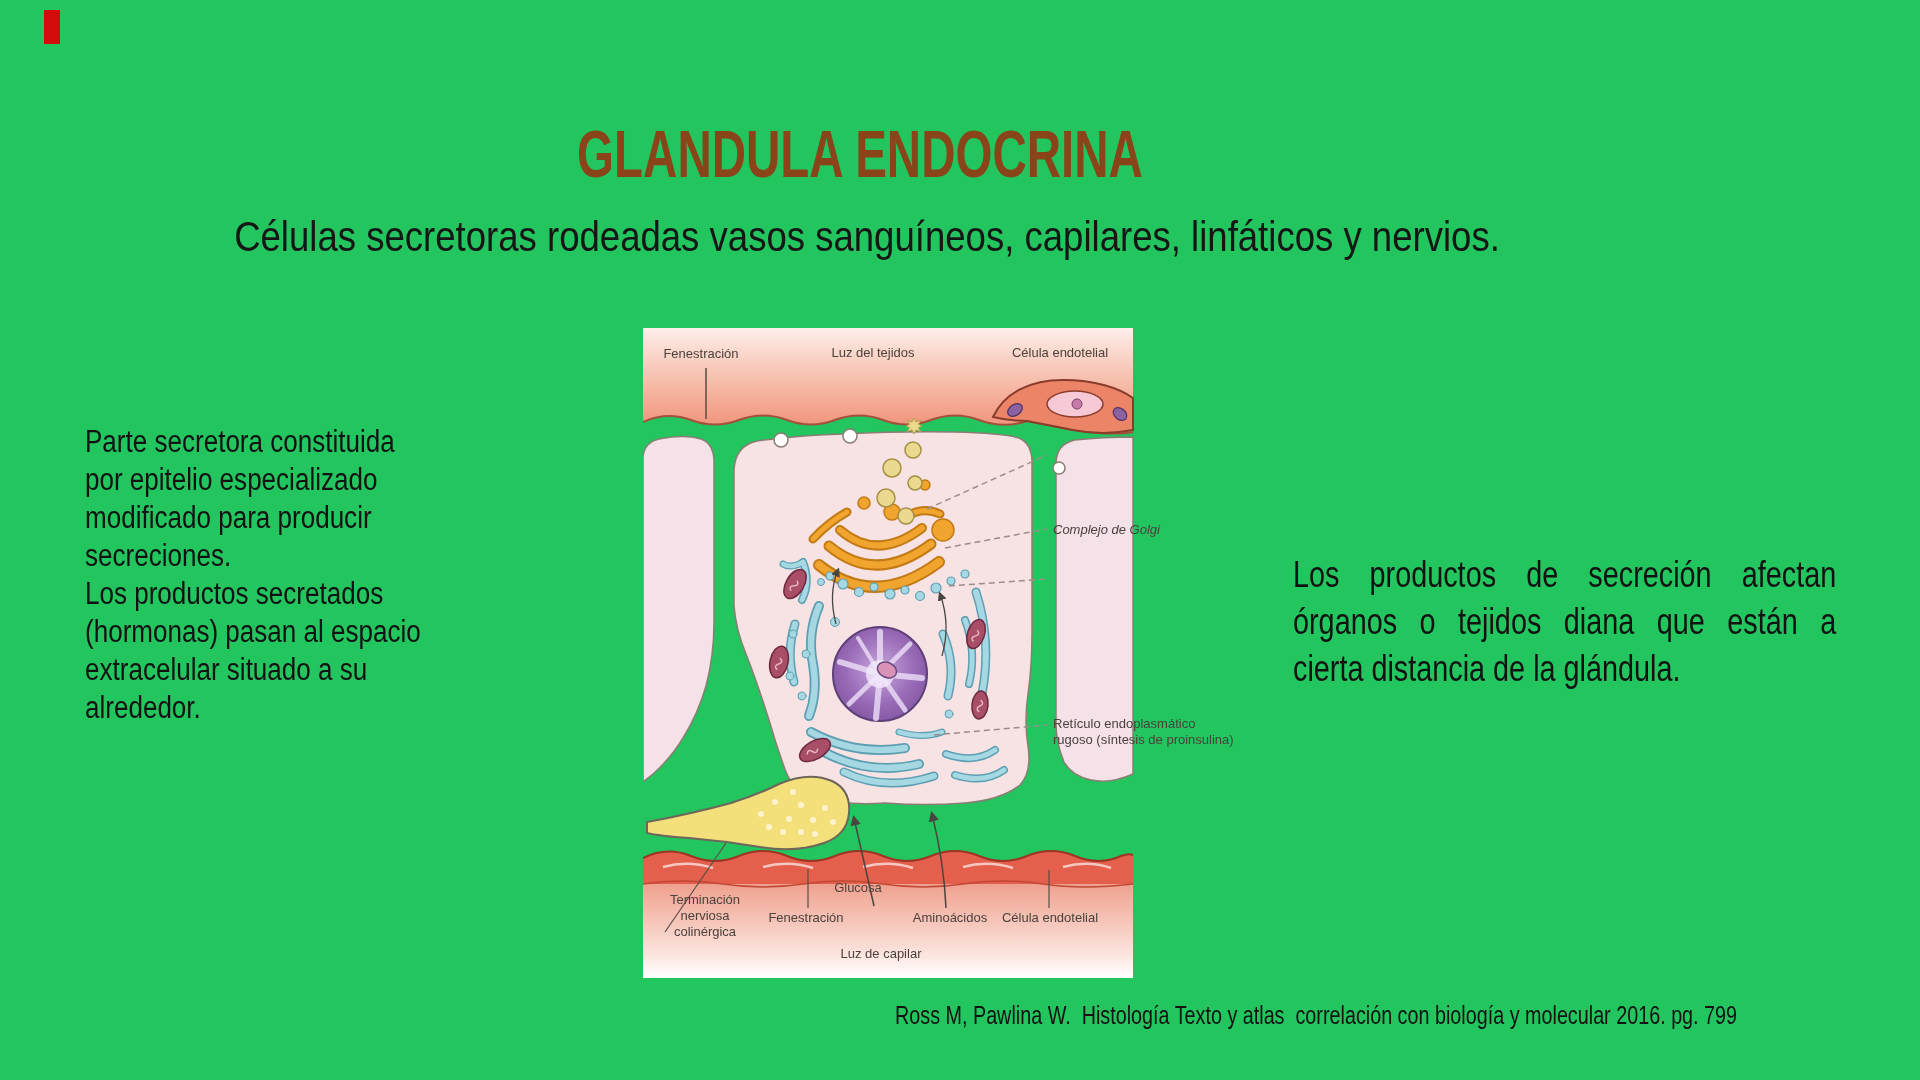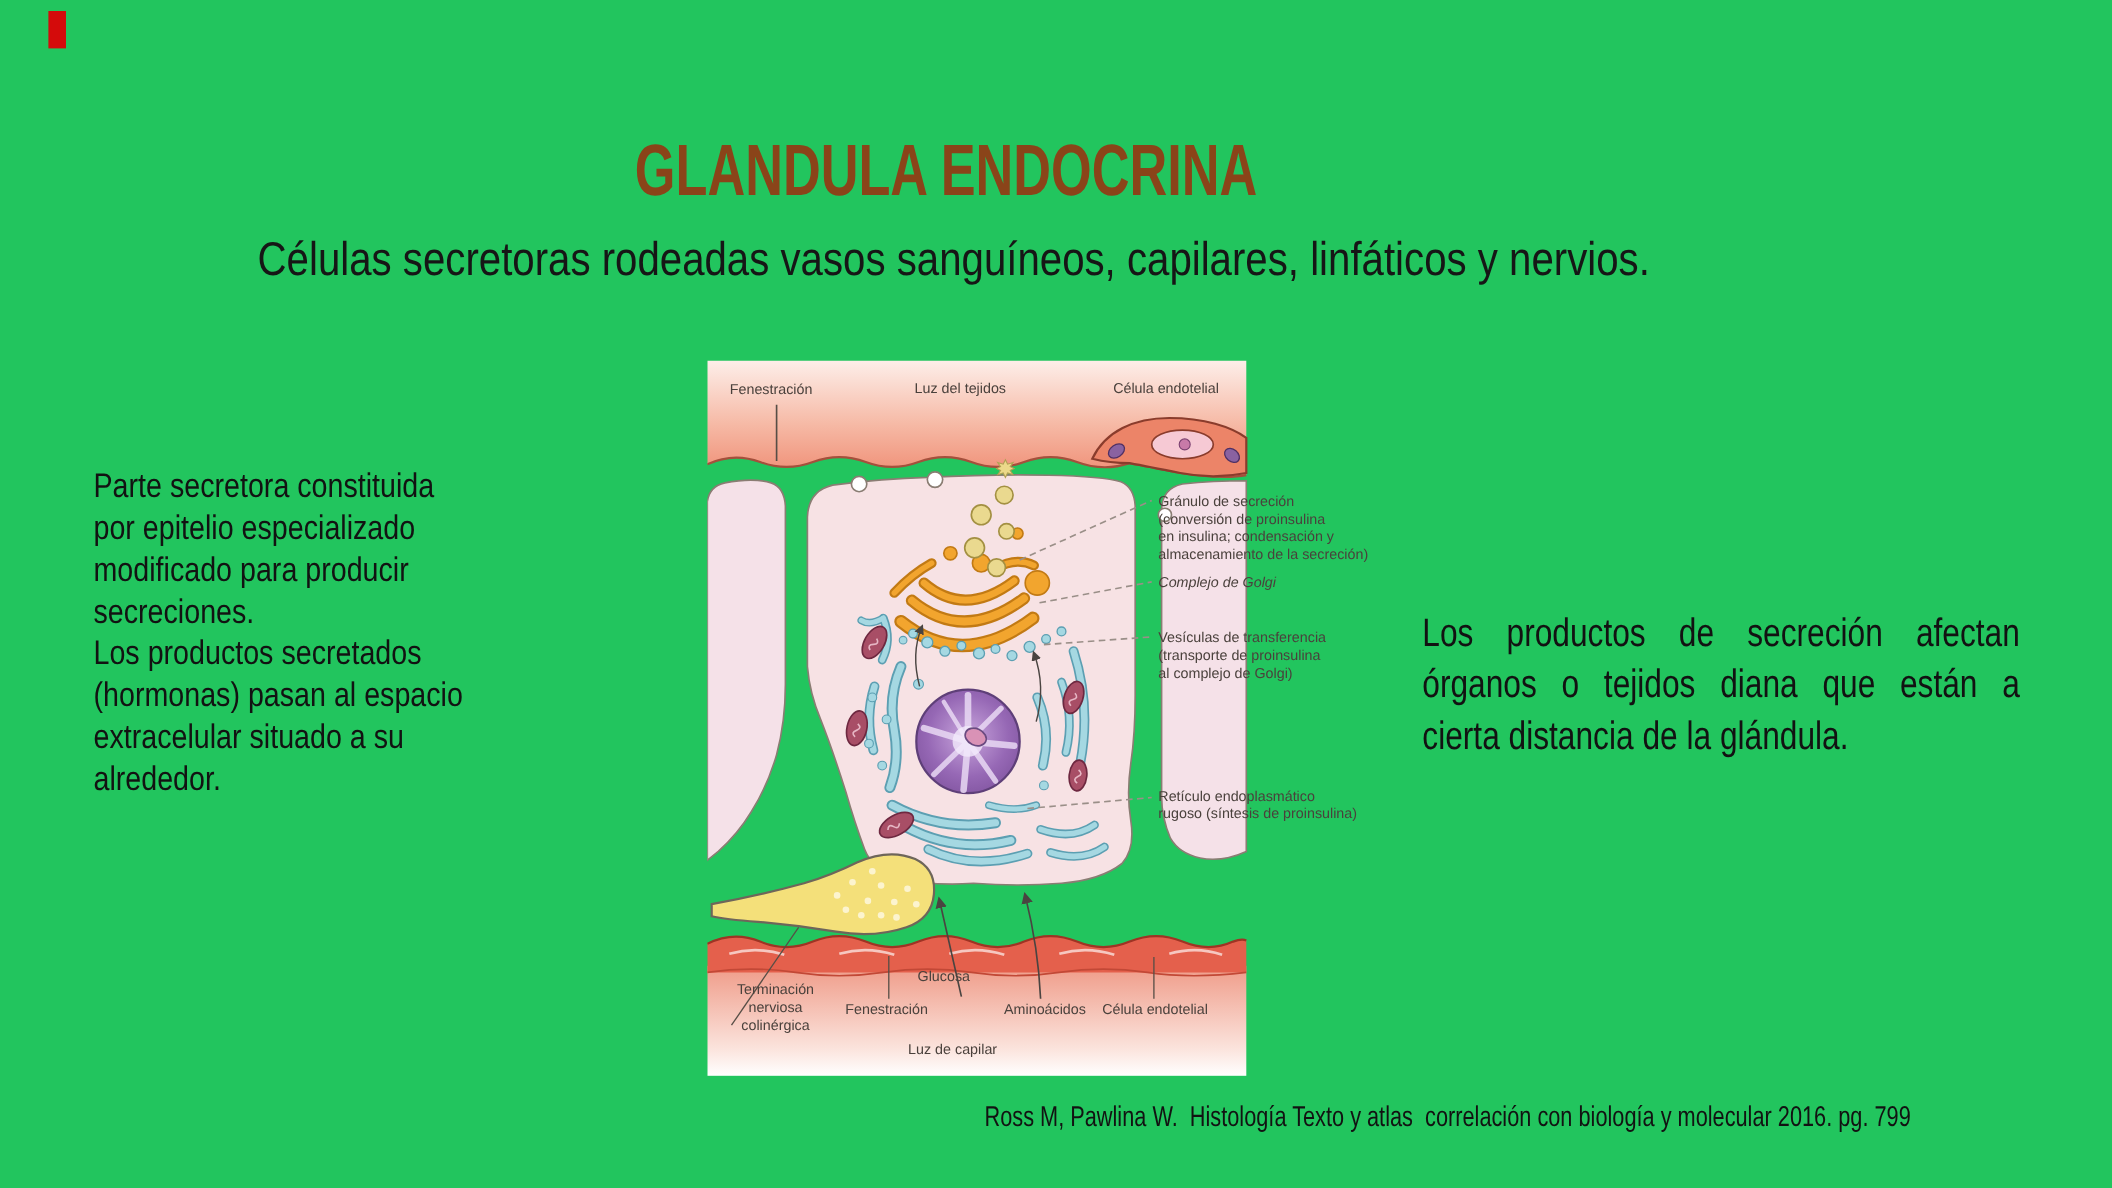--- a/index.html
+++ b/index.html
@@ -273,34 +273,27 @@
         <line x1="302" y1="226" x2="404" y2="207"></line>
         <line x1="306" y1="264" x2="404" y2="257"></line>
         <line x1="291" y1="413" x2="404" y2="403"></line>
       </g>
     </svg>
 
     <div class="dlabel tc" style="left:4px;top:24px;width:108px;">Fenestración</div>
     <div class="dlabel tc" style="left:174px;top:23px;width:112px;">Luz del tejidos</div>
     <div class="dlabel tc" style="left:355px;top:23px;width:124px;">Célula endotelial</div>
 
-    <div class="dlabel" style="left:410px;top:126px;width:205px;">Gránulo de secreción
-(conversión de proinsulina
-en insulina; condensación y
-almacenamiento de la secreción)</div>
     <div class="dlabel" style="left:410px;top:200px;width:205px;font-style:italic;">Complejo de Golgi</div>
-    <div class="dlabel" style="left:410px;top:250px;width:205px;">Vesículas de transferencia
-(transporte de proinsulina
-al complejo de Golgi)</div>
     <div class="dlabel" style="left:410px;top:394px;width:210px;">Retículo endoplasmático
 rugoso (síntesis de proinsulina)</div>
 
     <div class="dlabel tc" style="left:16px;top:570px;width:92px;text-align:center;">Terminación
 nerviosa
 colinérgica</div>
     <div class="dlabel tc" style="left:113px;top:588px;width:100px;">Fenestración</div>
     <div class="dlabel tc" style="left:170px;top:558px;width:90px;">Glucosa</div>
     <div class="dlabel tc" style="left:252px;top:588px;width:110px;">Aminoácidos</div>
     <div class="dlabel tc" style="left:345px;top:588px;width:124px;">Célula endotelial</div>
-    <div class="dlabel tc" style="left:161px;top:624px;width:124px;">Luz de capilar</div>
+    <div class="dlabel tc" style="left:176px;top:624px;width:124px;">Luz de capilar</div>
   </div>
 
 </div>
 
 </body></html>

